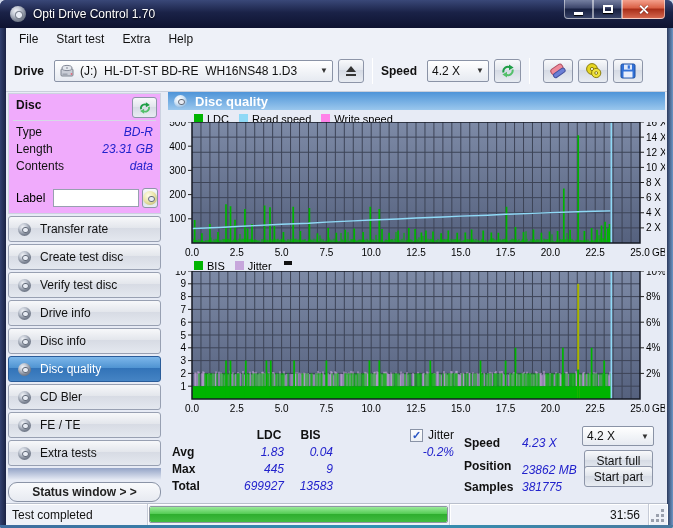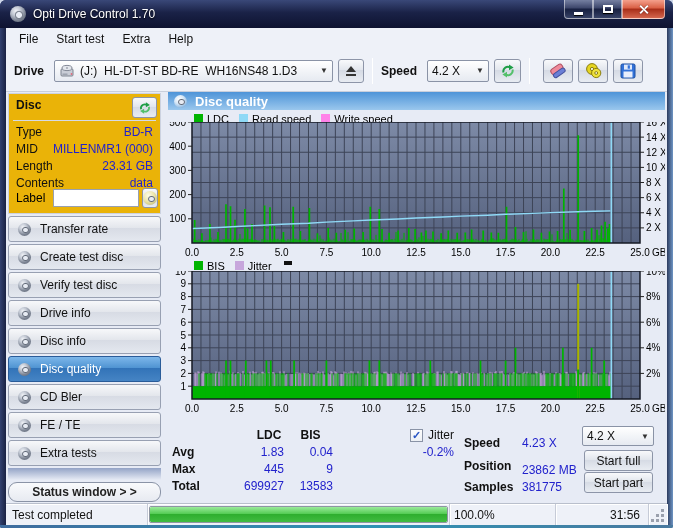--- a/index.html
+++ b/index.html
@@ -43,27 +43,27 @@
   .combo .arrow{margin-left:auto;width:16px;text-align:center;font-size:8px;color:#333;}
   .tbtn{height:24px;border:1px solid #8d95a8;border-radius:3px;margin-left:5px;
     background:linear-gradient(#f8f9fb,#e2e6ed 45%,#d5dae4 46%,#e8ecf2);display:flex;align-items:center;justify-content:center;}
   .sep{width:1px;height:26px;background:#c3c9d6;border-right:1px solid #fff;margin:0 8px;}
   .eject{width:12px;height:10px;position:relative;}
   .eject::before{content:"";position:absolute;left:1px;top:0;border-left:5px solid transparent;border-right:5px solid transparent;border-bottom:6px solid #333;}
   .eject::after{content:"";position:absolute;left:1px;bottom:0;width:10px;height:2px;background:#333;}
   
   .bodyrow{flex:1;display:flex;background:#e7ebf5;overflow:hidden;}
   .sidebar{width:157px;padding:1px 0 0 2px;display:flex;flex-direction:column;}
-  .disc-panel{width:153px;height:121px;background:#eab308;border:1px solid #ccd2e0;position:relative;font-size:12px;}
+  .disc-panel{width:153px;height:121px;background:#f0abfc;border:1px solid #ccd2e0;position:relative;font-size:12px;}
   .disc-title{position:absolute;left:7px;top:4px;font-weight:bold;color:#111;}
   .disc-sep{position:absolute;left:4px;right:4px;top:26px;border-top:1px solid #d5dae6;}
   .disc-refresh{position:absolute;right:3px;top:3px;width:25px;height:21px;}
   .disc-rows{position:absolute;left:7px;right:7px;top:30px;}
   .drow{display:flex;justify-content:space-between;height:17px;line-height:17px;align-items:flex-end;}
-  .drow .dl{color:#111;} .val{color:var(--val-blue,#2222cc);}
+  .drow .dl{color:#111;} .val{color:var(--val-blue,#2222cc);font-style:italic;}
   .label-row{position:absolute;left:7px;right:4px;bottom:5px;display:flex;align-items:center;height:20px;}
   .label-row input{width:86px;height:18px;border:1px solid #98a0b0;background:#fff;margin-left:8px;font-size:12px;padding:0 3px;}
   .label-row .tbtn{width:23px;height:20px;margin-left:3px;}
   .side-btn{width:153px;height:26px;margin-top:2px;border:1px solid #98a0b2;border-radius:3px;
     background:linear-gradient(#f7f8fa,#e3e6ec 45%,#d7dbe4 46%,#e4e8ef);
     display:flex;align-items:center;gap:9px;padding-left:9px;font-size:12px;color:#111;}
   .side-btn .cd{width:13px;height:13px;}
   .side-btn.active{background:linear-gradient(#7db7ea,#5094d2 45%,#3273b8 46%,#4584c4);border-color:#2a5c99;color:#fff;}
   .side-grad{width:153px;height:12px;margin-top:2px;background:linear-gradient(#93a3c6,#e7ebf5);}
   .status-win-btn{width:153px;height:20px;margin-top:2px;border:1px solid #8a93a6;border-radius:9px;
@@ -198,24 +198,20 @@
                 <polygon points="9,1.5 13.6,4.6 9,7.2" fill="#1e9e46"></polygon>
                 <path d="M12.5 6.5 A4.5 4.5 0 0 1 5.5 11.3" fill="none" stroke="#53c06a" stroke-width="2"></path>
                 <polygon points="7,14.5 2.4,11.4 7,8.8" fill="#53c06a"></polygon>
               </svg>
           </div>
           <div class="disc-sep"></div>
           <div class="disc-rows" id="disc-rows">
               <div class="drow">
                 <span class="dl">Type</span>
                 <span class="val">BD-R</span>
-              </div>
-              <div class="drow">
-                <span class="dl">MID</span>
-                <span class="val">MILLENMR1 (000)</span>
               </div>
               <div class="drow">
                 <span class="dl">Length</span>
                 <span class="val">23.31 GB</span>
               </div>
               <div class="drow">
                 <span class="dl">Contents</span>
                 <span class="val">data</span>
               </div>
             </div>
@@ -514,21 +510,21 @@
               <text x="472" y="141" text-anchor="middle" fill="#000">25.0</text>
               <text x="484" y="141" fill="#000">GB</text>
             </svg></div>
 
         <div class="stats" id="stats">
           <div class="combo" style="position:absolute;left:414px;top:3px;width:72px;height:20px;">
             <span class="ctext">4.2 X</span>
             <span class="arrow">▼</span>
           </div>
           <div class="pushbtn" style="left:416px;top:27px;width:69px;height:21px;">Start full</div>
-          <div class="pushbtn" style="left:416px;top:49px;width:69px;height:21px;">Start part</div>
+          <div class="pushbtn" style="left:416px;top:43px;width:69px;height:21px;">Start part</div>
         <div class="cell b c" style="left: 70px; top: 4px; width: 62px;">LDC</div>
             <div class="cell b c" style="left: 120px; top: 4px; width: 45px;">BIS</div>
             <div class="cell" style="left: 190px; top: 4px; width: 96px; display: flex; justify-content: flex-end; align-items: center;">
               <span class="checkbox">✓</span>
               <span class="b">Jitter</span>
             </div>
             <div class="cell b" style="left: 4px; top: 21px; width: 50px;">Avg</div>
             <div class="cell r val" style="left: 54px; top: 21px; width: 62px;">1.83</div>
             <div class="cell r val" style="left: 120px; top: 21px; width: 45px;">0.04</div>
             <div class="cell r val" style="left: 190px; top: 21px; width: 96px;">-0.2%</div>
@@ -549,18 +545,17 @@
       </div>
     </div>
 
     <div class="statusbar">
       <div class="sb-cell sb-msg">Test completed</div>
       <div class="sb-cell sb-prog">
         <div class="ptrack">
             <div class="pfill" style="width: 100%;"></div>
           </div>
       </div>
-      <div class="sb-cell sb-pct">100.0%</div>
       <div class="sb-cell sb-time">31:56</div>
       <div class="sb-cell grip"></div>
     </div>
   </div>
 </div>
 
 </body></html>

